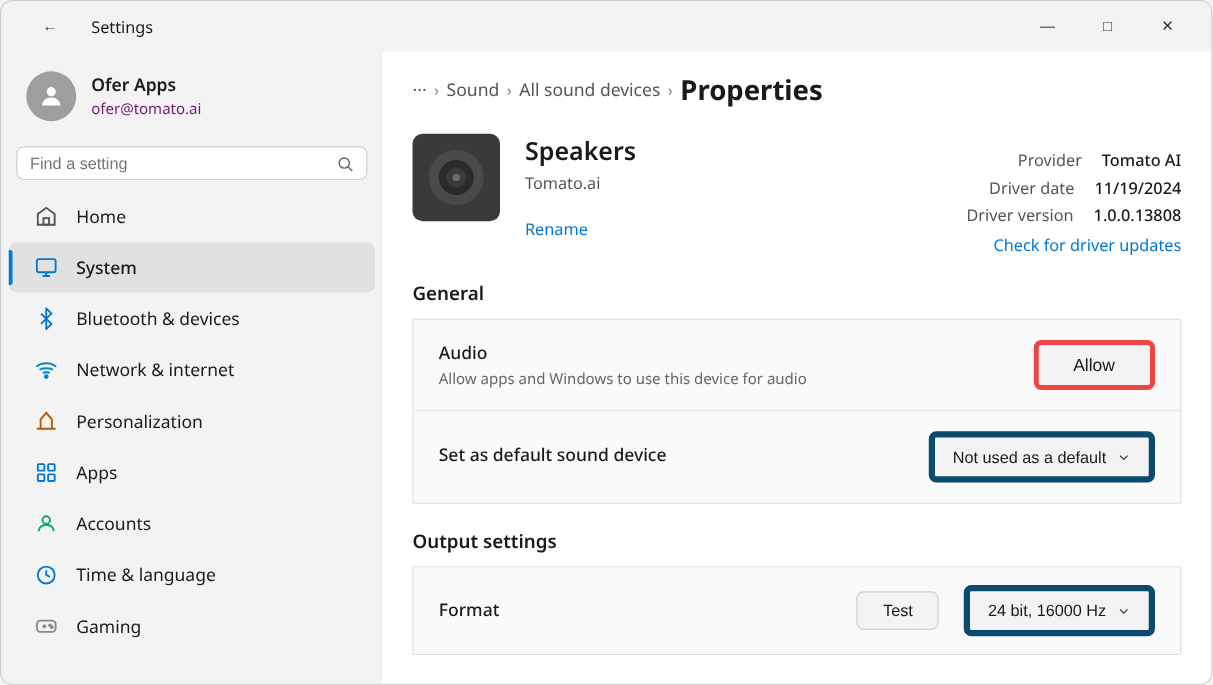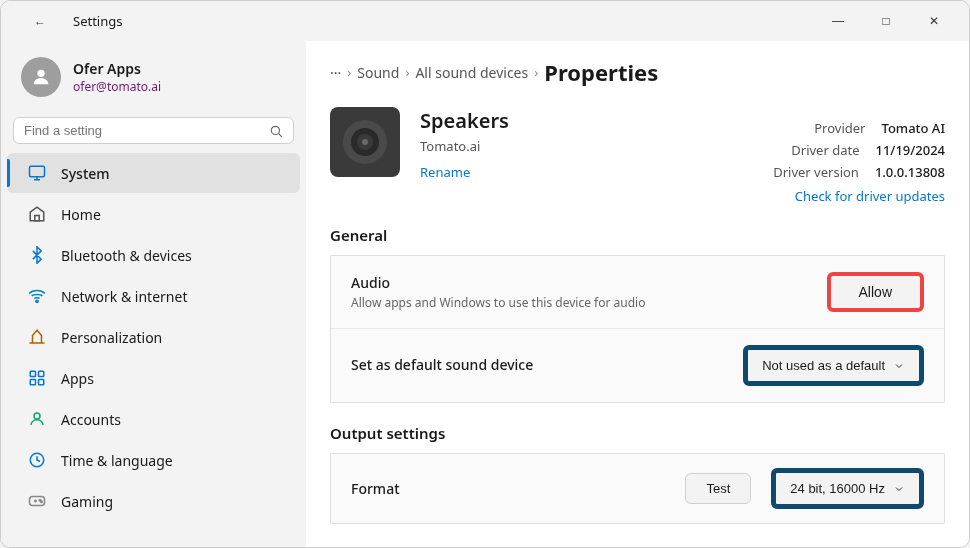--- a/index.html
+++ b/index.html
@@ -171,21 +171,21 @@
       height: 70px;
       background: #3a3a3a;
       border-radius: 8px;
       display: flex;
       align-items: center;
       justify-content: center;
       flex-shrink: 0;
     }
     .device-info { flex: 1; }
     .device-name { font-size: 20px; font-weight: 600; color: #1a1a1a; margin-bottom: 3px; }
-    .device-brand { font-size: 13px; color: #555; margin-bottom: 5px; }
+    .device-brand { font-size: 13px; color: #555; margin-bottom: 16px; }
     .rename-link { font-size: 13px; color: #0078d4; cursor: pointer; text-decoration: none; }
 
     .device-meta { display: flex; flex-direction: column; gap: 4px; align-items: flex-end; text-align: right; margin-top: 12px; }
     .meta-row { display: flex; gap: 16px; font-size: 13px; }
     .meta-label { color: #555; }
     .meta-value { color: #1a1a1a; font-weight: 500; }
     .driver-link { font-size: 13px; color: #0078d4; cursor: pointer; text-decoration: none; margin-top: 2px; }
 
     .section-title {
       font-size: 15px;
@@ -308,39 +308,39 @@
     <div class="search-box">
       <input type="text" placeholder="Find a setting" style="">
       <svg class="search-icon-svg" width="14" height="14" viewBox="0 0 24 24" fill="none" stroke="#666" stroke-width="2">
           <circle cx="11" cy="11" r="7"></circle>
           <line x1="16.5" y1="16.5" x2="22" y2="22"></line>
         </svg>
     </div>
 
     <div>
 
+      <div class="nav-item">
+        <div class="nav-icon">
+          <svg width="18" height="18" viewBox="0 0 24 24" fill="none" stroke="#555" stroke-width="2">
+              <path d="M3 9.5L12 3l9 6.5V21H3V9.5z"></path>
+              <rect x="9" y="14" width="6" height="7"></rect>
+            </svg>
+        </div>
+        <span>Home</span>
+      </div>
+
       <div class="nav-item active">
         <div class="nav-icon">
           <svg width="18" height="18" viewBox="0 0 24 24" fill="none" stroke="#0078d4" stroke-width="2">
               <rect x="2" y="3" width="20" height="14" rx="2"></rect>
               <line x1="8" y1="21" x2="16" y2="21"></line>
               <line x1="12" y1="17" x2="12" y2="21"></line>
             </svg>
         </div>
         <span>System</span>
-      </div>
-
-      <div class="nav-item">
-        <div class="nav-icon">
-          <svg width="18" height="18" viewBox="0 0 24 24" fill="none" stroke="#555" stroke-width="2">
-              <path d="M3 9.5L12 3l9 6.5V21H3V9.5z"></path>
-              <rect x="9" y="14" width="6" height="7"></rect>
-            </svg>
-        </div>
-        <span>Home</span>
       </div>
 
       <div class="nav-item">
         <div class="nav-icon">
           <svg width="18" height="18" viewBox="0 0 24 24" fill="none" stroke="#0078d4" stroke-width="2">
               <polyline points="6.5 6.5 17.5 17.5 12 23 12 1 17.5 6.5 6.5 17.5"></polyline>
             </svg>
         </div>
         <span>Bluetooth &amp; devices</span>
       </div>

